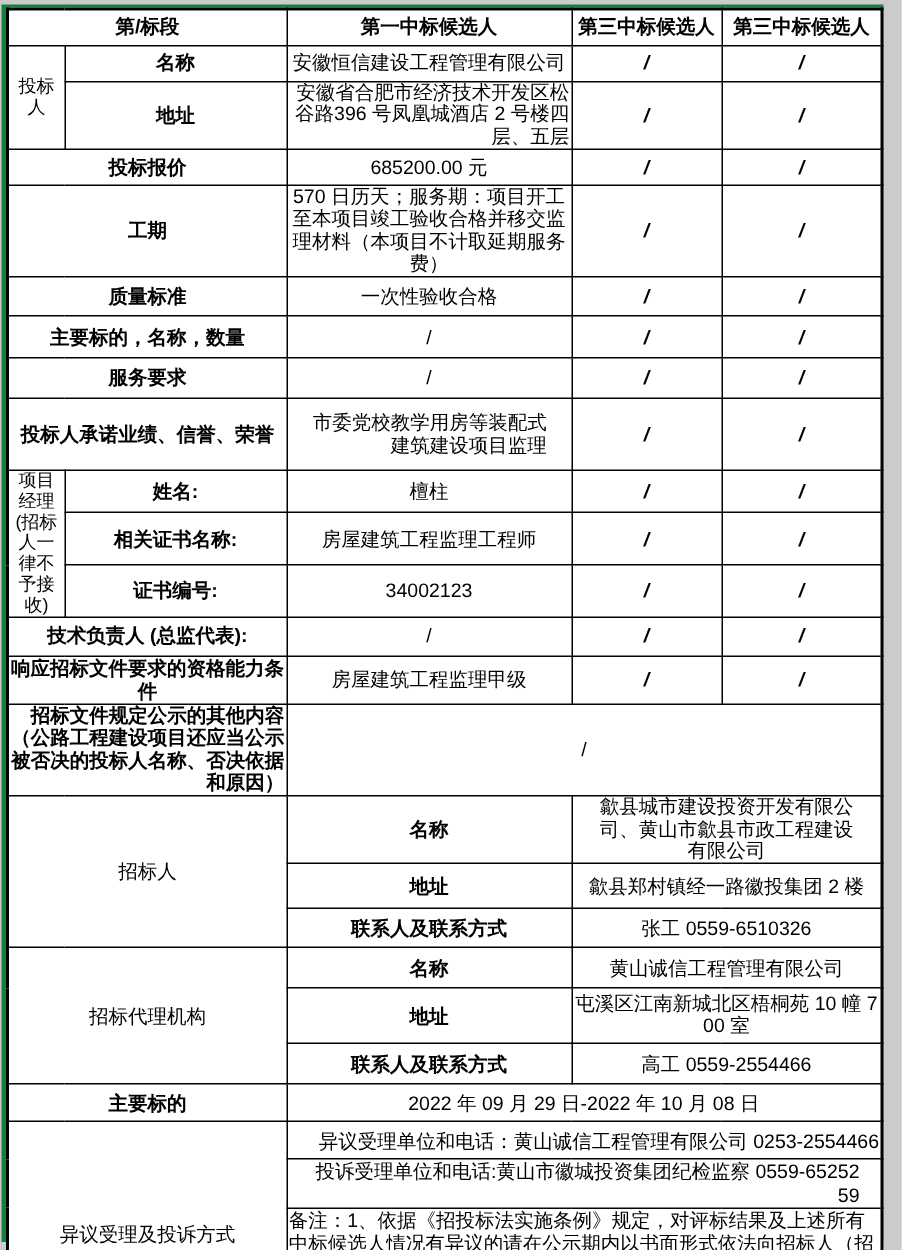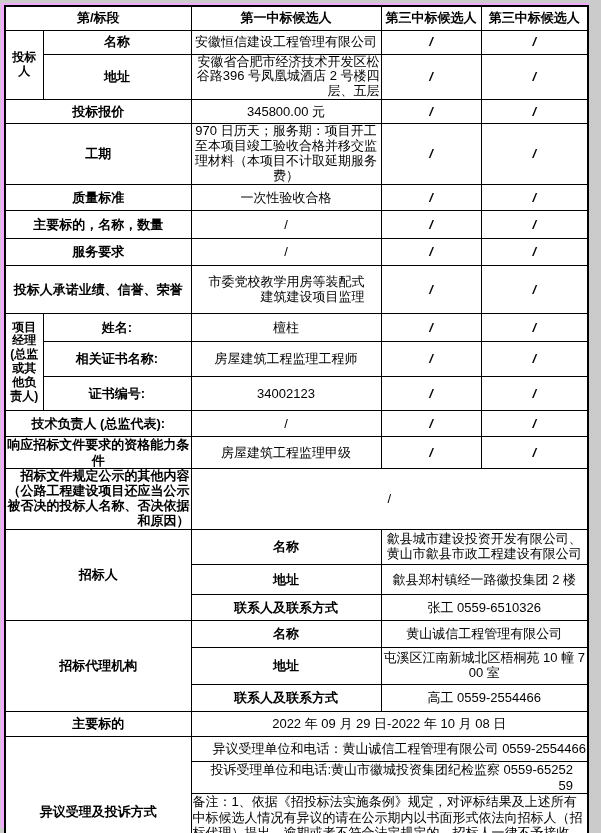--- a/index.html
+++ b/index.html
@@ -1,24 +1,24 @@
 <!DOCTYPE html>
 <html><head>
 <meta charset="utf-8">
 <style>
   html,body{margin:0;padding:0;width:601px;height:833px;overflow:hidden;
     background:#cbcbcb;font-family:"Liberation Sans","DejaVu Sans",sans-serif;color:#000;}
-  .paper{position:absolute;left:1px;top:3px;width:588px;height:825px;background:#f0abfc;}
+  .paper{position:absolute;left:1px;top:3px;width:588px;height:825px;background:#15803d;}
   table.notice{position:absolute;left:3px;top:2px;width:583px;
     border-collapse:collapse;table-layout:fixed;border:2px solid #000;background:#fff;}
   td{border:1px solid #000;padding:0 2px;font-size:13px;line-height:1.2;
     text-align:center;vertical-align:middle;overflow:hidden;word-break:break-all;}
   .lbl{font-weight:bold;}
   .left{text-align:right;}
-  .group{font-weight:bold;}
+  .group{font-weight:normal;}
   .small{font-size:12px;line-height:1.15;padding:0 1px;}
   .slash2{font-weight:bold;font-style:italic;}
   .remark{text-align:left;white-space:pre-line;line-height:1.18;}
   .vtight{line-height:1.15;}
 </style>
 </head>
 <body>
 
 <div class="paper">
   <table class="notice">
@@ -47,28 +47,28 @@
     </tr>
     <tr style="height:33px">
       <td class="lbl">地址</td>
       <td class="left vtight" style="padding:0 1px">安徽省合肥市经济技术开发区松谷路396 号凤凰城酒店 2 号楼四层、五层</td>
       <td class="slash2">/</td>
       <td class="slash2">/</td>
     </tr>
 
     <tr style="height:24px">
       <td colspan="2" class="lbl">投标报价</td>
-      <td>345800.00 元</td>
+      <td>685200.00 元</td>
       <td class="slash2">/</td>
       <td class="slash2">/</td>
     </tr>
 
     <tr style="height:50px">
       <td colspan="2" class="lbl">工期</td>
-      <td class="vtight" style="padding:0 1px">970 日历天；服务期：项目开工至本项目竣工验收合格并移交监理材料（本项目不计取延期服务费）</td>
+      <td class="vtight" style="padding:0 1px">570 日历天；服务期：项目开工至本项目竣工验收合格并移交监理材料（本项目不计取延期服务费）</td>
       <td class="slash2">/</td>
       <td class="slash2">/</td>
     </tr>
 
     <tr style="height:26px">
       <td colspan="2" class="lbl">质量标准</td>
       <td>一次性验收合格</td>
       <td class="slash2">/</td>
       <td class="slash2">/</td>
     </tr>
@@ -88,21 +88,21 @@
     </tr>
 
     <tr style="height:48px">
       <td colspan="2" class="lbl">投标人承诺业绩、信誉、荣誉</td>
       <td class="left vtight" style="padding:0 16px">市委党校教学用房等装配式建筑建设项目监理</td>
       <td class="slash2">/</td>
       <td class="slash2">/</td>
     </tr>
 
     <tr style="height:28px">
-      <td rowspan="3" class="group small">项目经理(总监或其他负责人)</td>
+      <td rowspan="3" class="group small">项目经理(招标人一律不予接收)</td>
       <td class="lbl">姓名:</td>
       <td>檀柱</td>
       <td class="slash2">/</td>
       <td class="slash2">/</td>
     </tr>
     <tr style="height:35px">
       <td class="lbl">相关证书名称:</td>
       <td>房屋建筑工程监理工程师</td>
       <td class="slash2">/</td>
       <td class="slash2">/</td>
@@ -129,21 +129,21 @@
     </tr>
 
     <tr style="height:53px">
       <td colspan="2" class="lbl left vtight" style="padding:0 1px">招标文件规定公示的其他内容（公路工程建设项目还应当公示被否决的投标人名称、否决依据和原因）</td>
       <td colspan="3">/</td>
     </tr>
 
     <tr style="height:35px">
       <td colspan="2" rowspan="3" class="group">招标人</td>
       <td class="lbl">名称</td>
-      <td colspan="2" class="vtight" style="padding:0 1px">歙县城市建设投资开发有限公司、黄山市歙县市政工程建设有限公司</td>
+      <td colspan="2" class="vtight" style="padding:0 14px">歙县城市建设投资开发有限公司、黄山市歙县市政工程建设有限公司</td>
     </tr>
     <tr style="height:30px">
       <td class="lbl">地址</td>
       <td colspan="2">歙县郑村镇经一路徽投集团 2 楼</td>
     </tr>
     <tr style="height:26px">
       <td class="lbl">联系人及联系方式</td>
       <td colspan="2">张工 0559-6510326</td>
     </tr>
 
@@ -161,21 +161,21 @@
       <td colspan="2">高工 0559-2554466</td>
     </tr>
 
     <tr style="height:25px">
       <td colspan="2" class="lbl">主要标的</td>
       <td colspan="3">2022 年 09 月 29 日-2022 年 10 月 08 日</td>
     </tr>
 
     <tr style="height:25px">
       <td colspan="2" rowspan="3" class="group">异议受理及投诉方式</td>
-      <td colspan="3" class="left" style="padding:0 1px">异议受理单位和电话：黄山诚信工程管理有限公司 0559-2554466</td>
+      <td colspan="3" class="left" style="padding:0 1px">异议受理单位和电话：黄山诚信工程管理有限公司 0253-2554466</td>
     </tr>
     <tr style="height:25px">
       <td colspan="3" class="left" style="padding:0 14px">投诉受理单位和电话:黄山市徽城投资集团纪检监察 0559-6525259</td>
     </tr>
     <tr style="height:76px">
       <td colspan="3" class="remark" style="padding:0 1px">备注：1、依据《招投标法实施条例》规定，对评标结果及上述所有中标候选人情况有异议的请在公示期内以书面形式依法向招标人（招标代理）提出，逾期或者不符合法定规定的，招标人一律不予接收。
 2、依法向招投标监管部门提交的投诉应符合《招投标法实施条例》及《工程建设项目招标投标活动投诉处理办法》的规定，依法需要先提出异议的应当先向招标人（招标代理）提出异议。</td>
     </tr>
   </tbody>
     </table>

